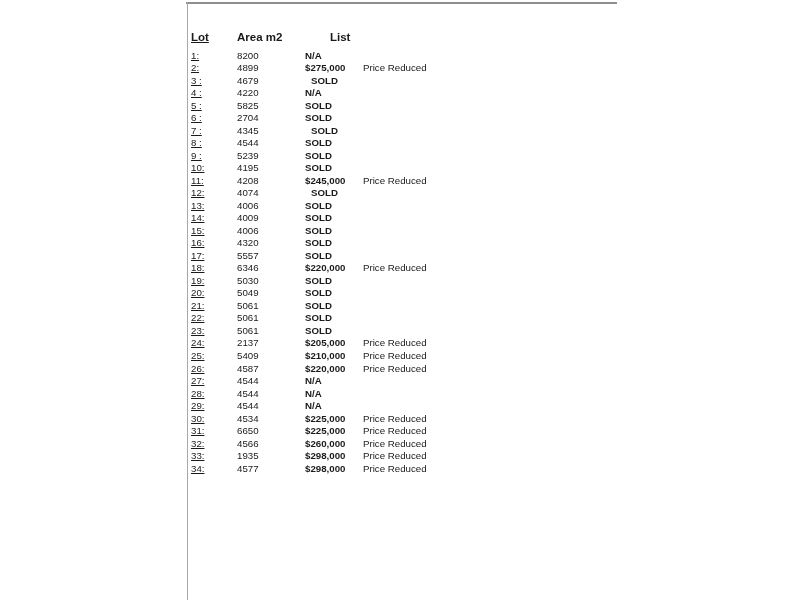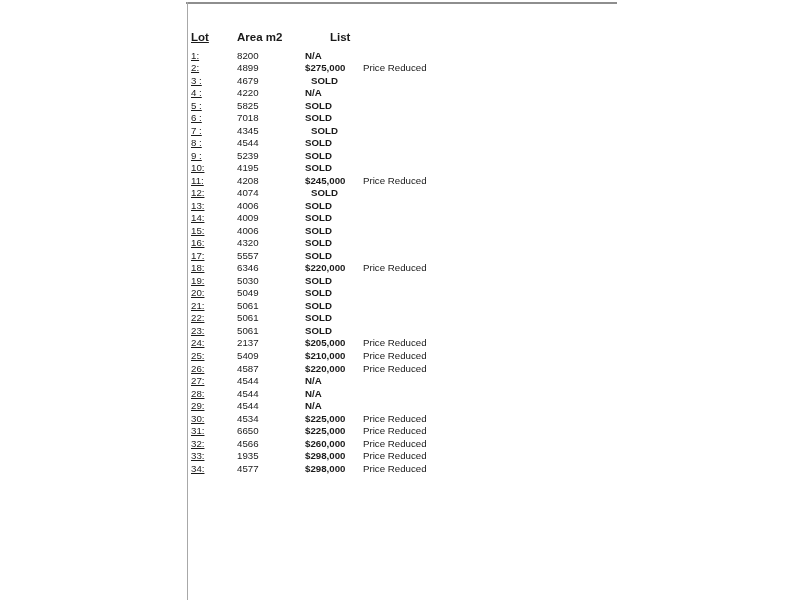--- a/index.html
+++ b/index.html
@@ -134,21 +134,21 @@
         <span class="cell c-area">4220</span>
         <span class="cell c-price">N/A</span>
       </div>
       <div class="row" style="top: 99.58px;">
         <span class="cell c-lot">5 :</span>
         <span class="cell c-area">5825</span>
         <span class="cell c-price">SOLD</span>
       </div>
       <div class="row" style="top: 112.1px;">
         <span class="cell c-lot">6 :</span>
-        <span class="cell c-area">7018</span>
+        <span class="cell c-area">2704</span>
         <span class="cell c-price">SOLD</span>
       </div>
       <div class="row" style="top: 124.62px;">
         <span class="cell c-lot">7 :</span>
         <span class="cell c-area">4345</span>
         <span class="cell c-price indent">SOLD</span>
       </div>
       <div class="row" style="top: 137.14px;">
         <span class="cell c-lot">8 :</span>
         <span class="cell c-area">4544</span>

